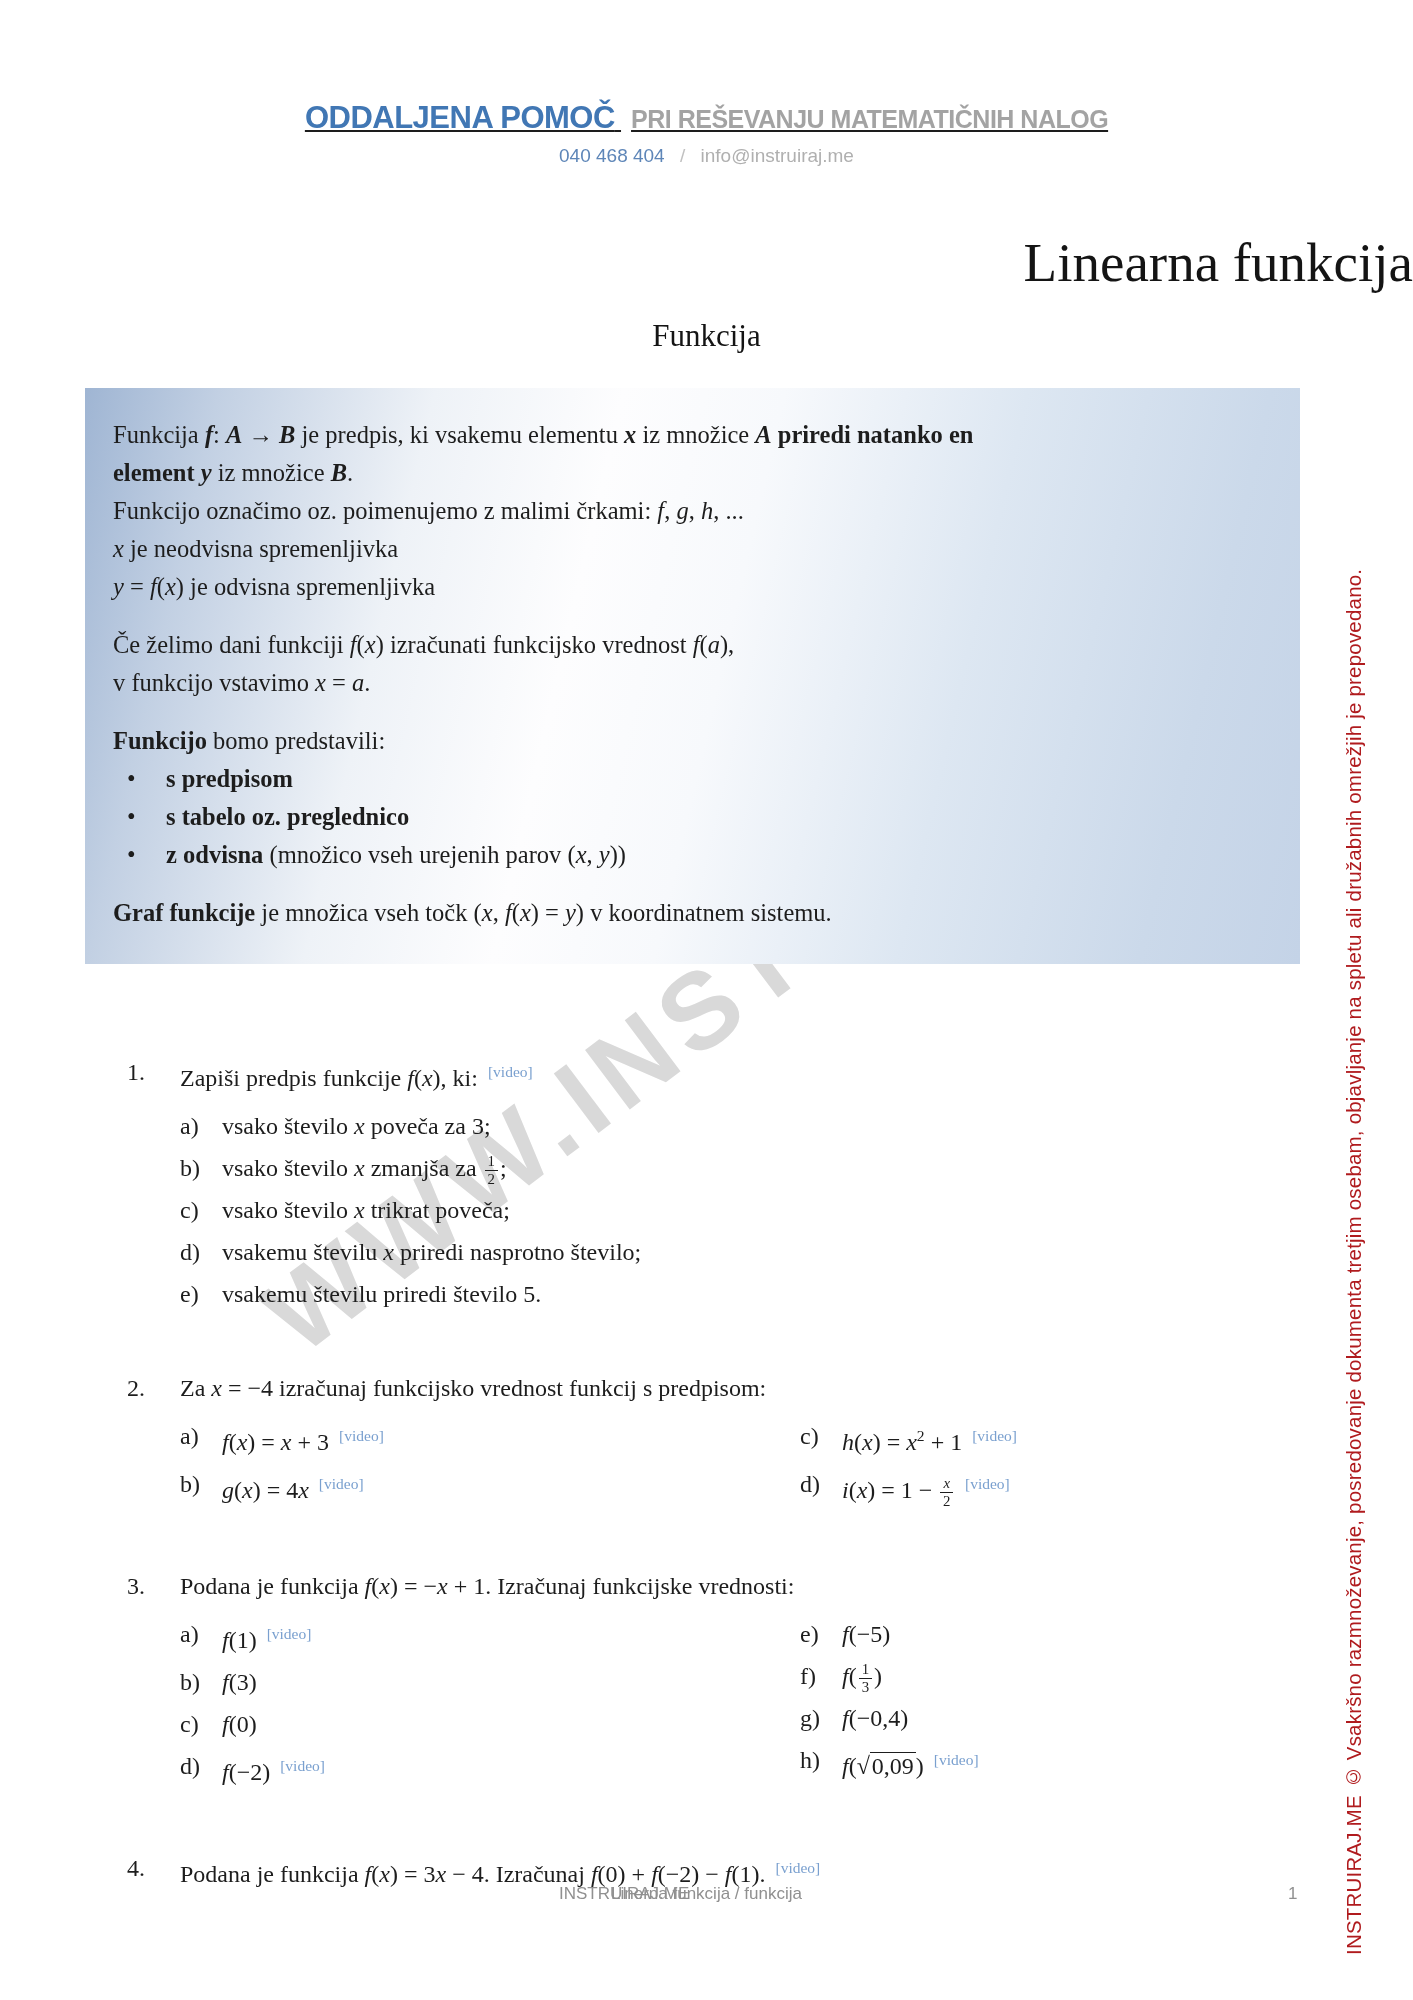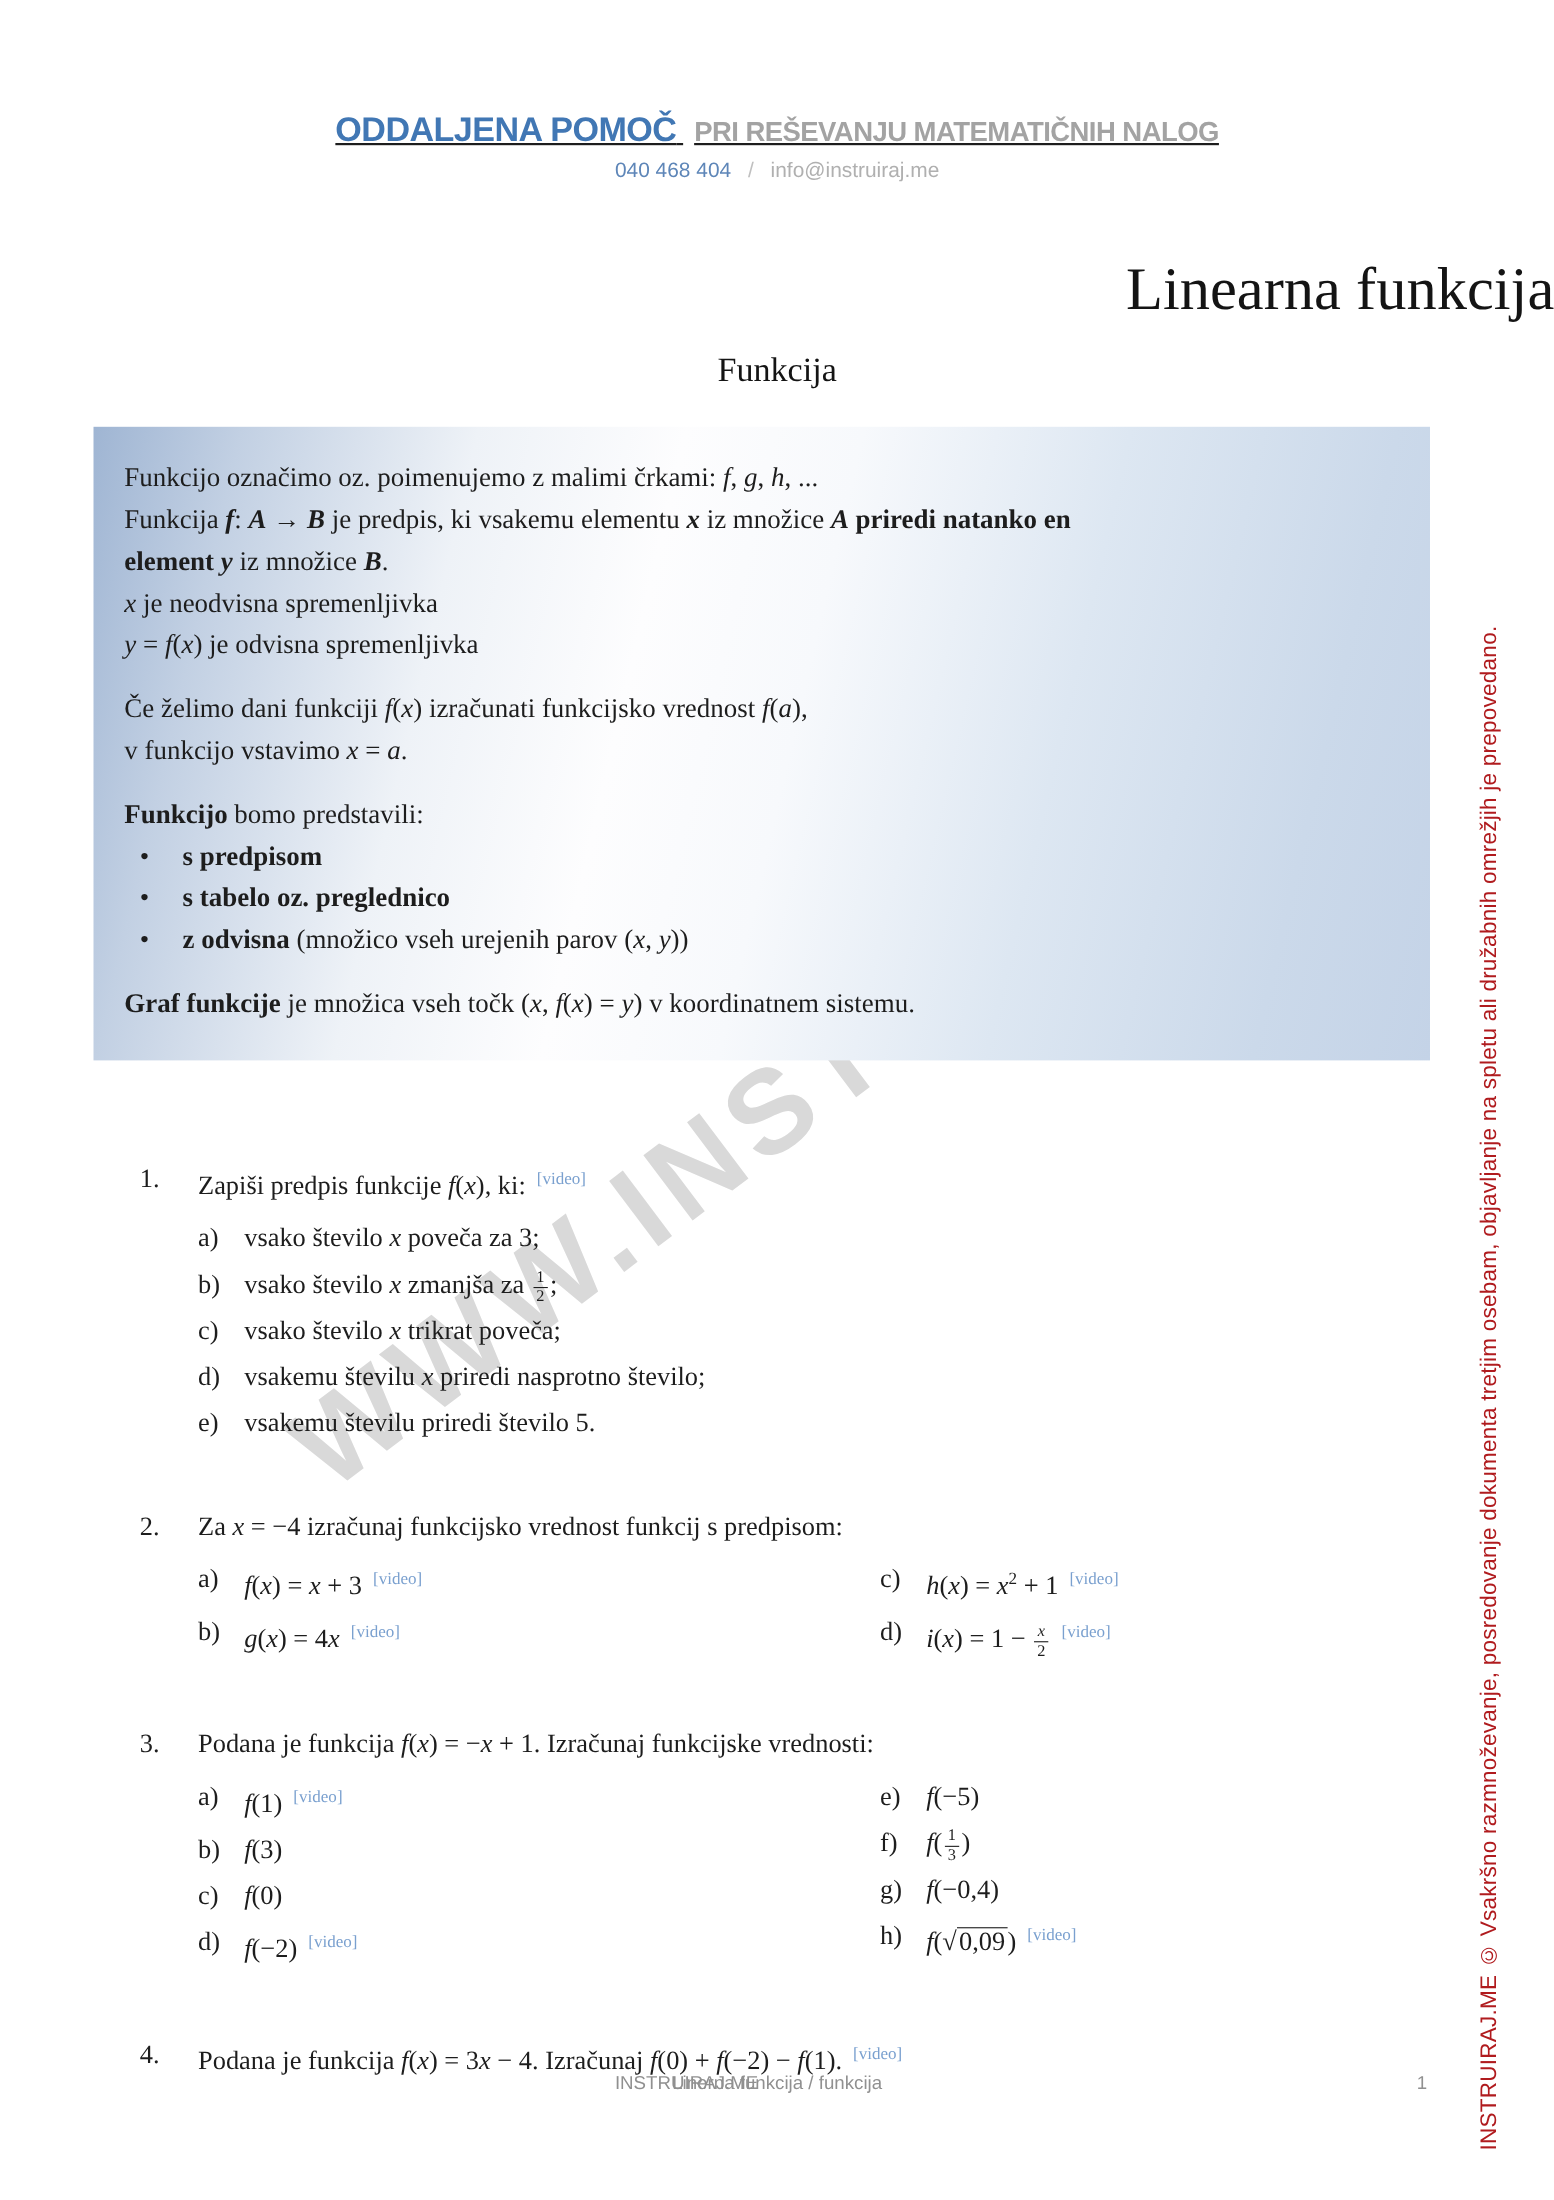--- a/index.html
+++ b/index.html
@@ -96,22 +96,22 @@
       <span class="phone">040 468 404</span>
       <span class="sep">/</span>
       <span class="email">info@instruiraj.me</span>
     </div>
   </header>
 
   <h1 class="title">Linearna funkcija</h1>
   <h2 class="subtitle">Funkcija</h2>
 
   <section class="infobox">
+    <p>Funkcija <b><i>f</i></b>: <b><i>A</i></b> → <b><i>B</i></b> je predpis, ki vsakemu elementu <b><i>x</i></b> iz množice <b><i>A</i></b> <b>priredi natanko en<br>element</b> <b><i>y</i></b> iz množice <b><i>B</i></b>.</p>
     <p>Funkcijo označimo oz. poimenujemo z malimi črkami: <i>f</i>, <i>g</i>, <i>h</i>, ...</p>
-    <p>Funkcija <b><i>f</i></b>: <b><i>A</i></b> → <b><i>B</i></b> je predpis, ki vsakemu elementu <b><i>x</i></b> iz množice <b><i>A</i></b> <b>priredi natanko en<br>element</b> <b><i>y</i></b> iz množice <b><i>B</i></b>.</p>
     <p><i>x</i> je neodvisna spremenljivka</p>
     <p><i>y</i> = <i>f</i>(<i>x</i>) je odvisna spremenljivka</p>
     <p class="gap">Če želimo dani funkciji <i>f</i>(<i>x</i>) izračunati funkcijsko vrednost <i>f</i>(<i>a</i>),<br>v funkcijo vstavimo <i>x</i> = <i>a</i>.</p>
     <p class="gap"><b>Funkcijo</b> bomo predstavili:</p>
     <div id="bullet-list">
         <p class="bullet-row">
           <span class="bullet-glyph">•</span>
           <span><b>s predpisom</b></span>
         </p>
         <p class="bullet-row">

